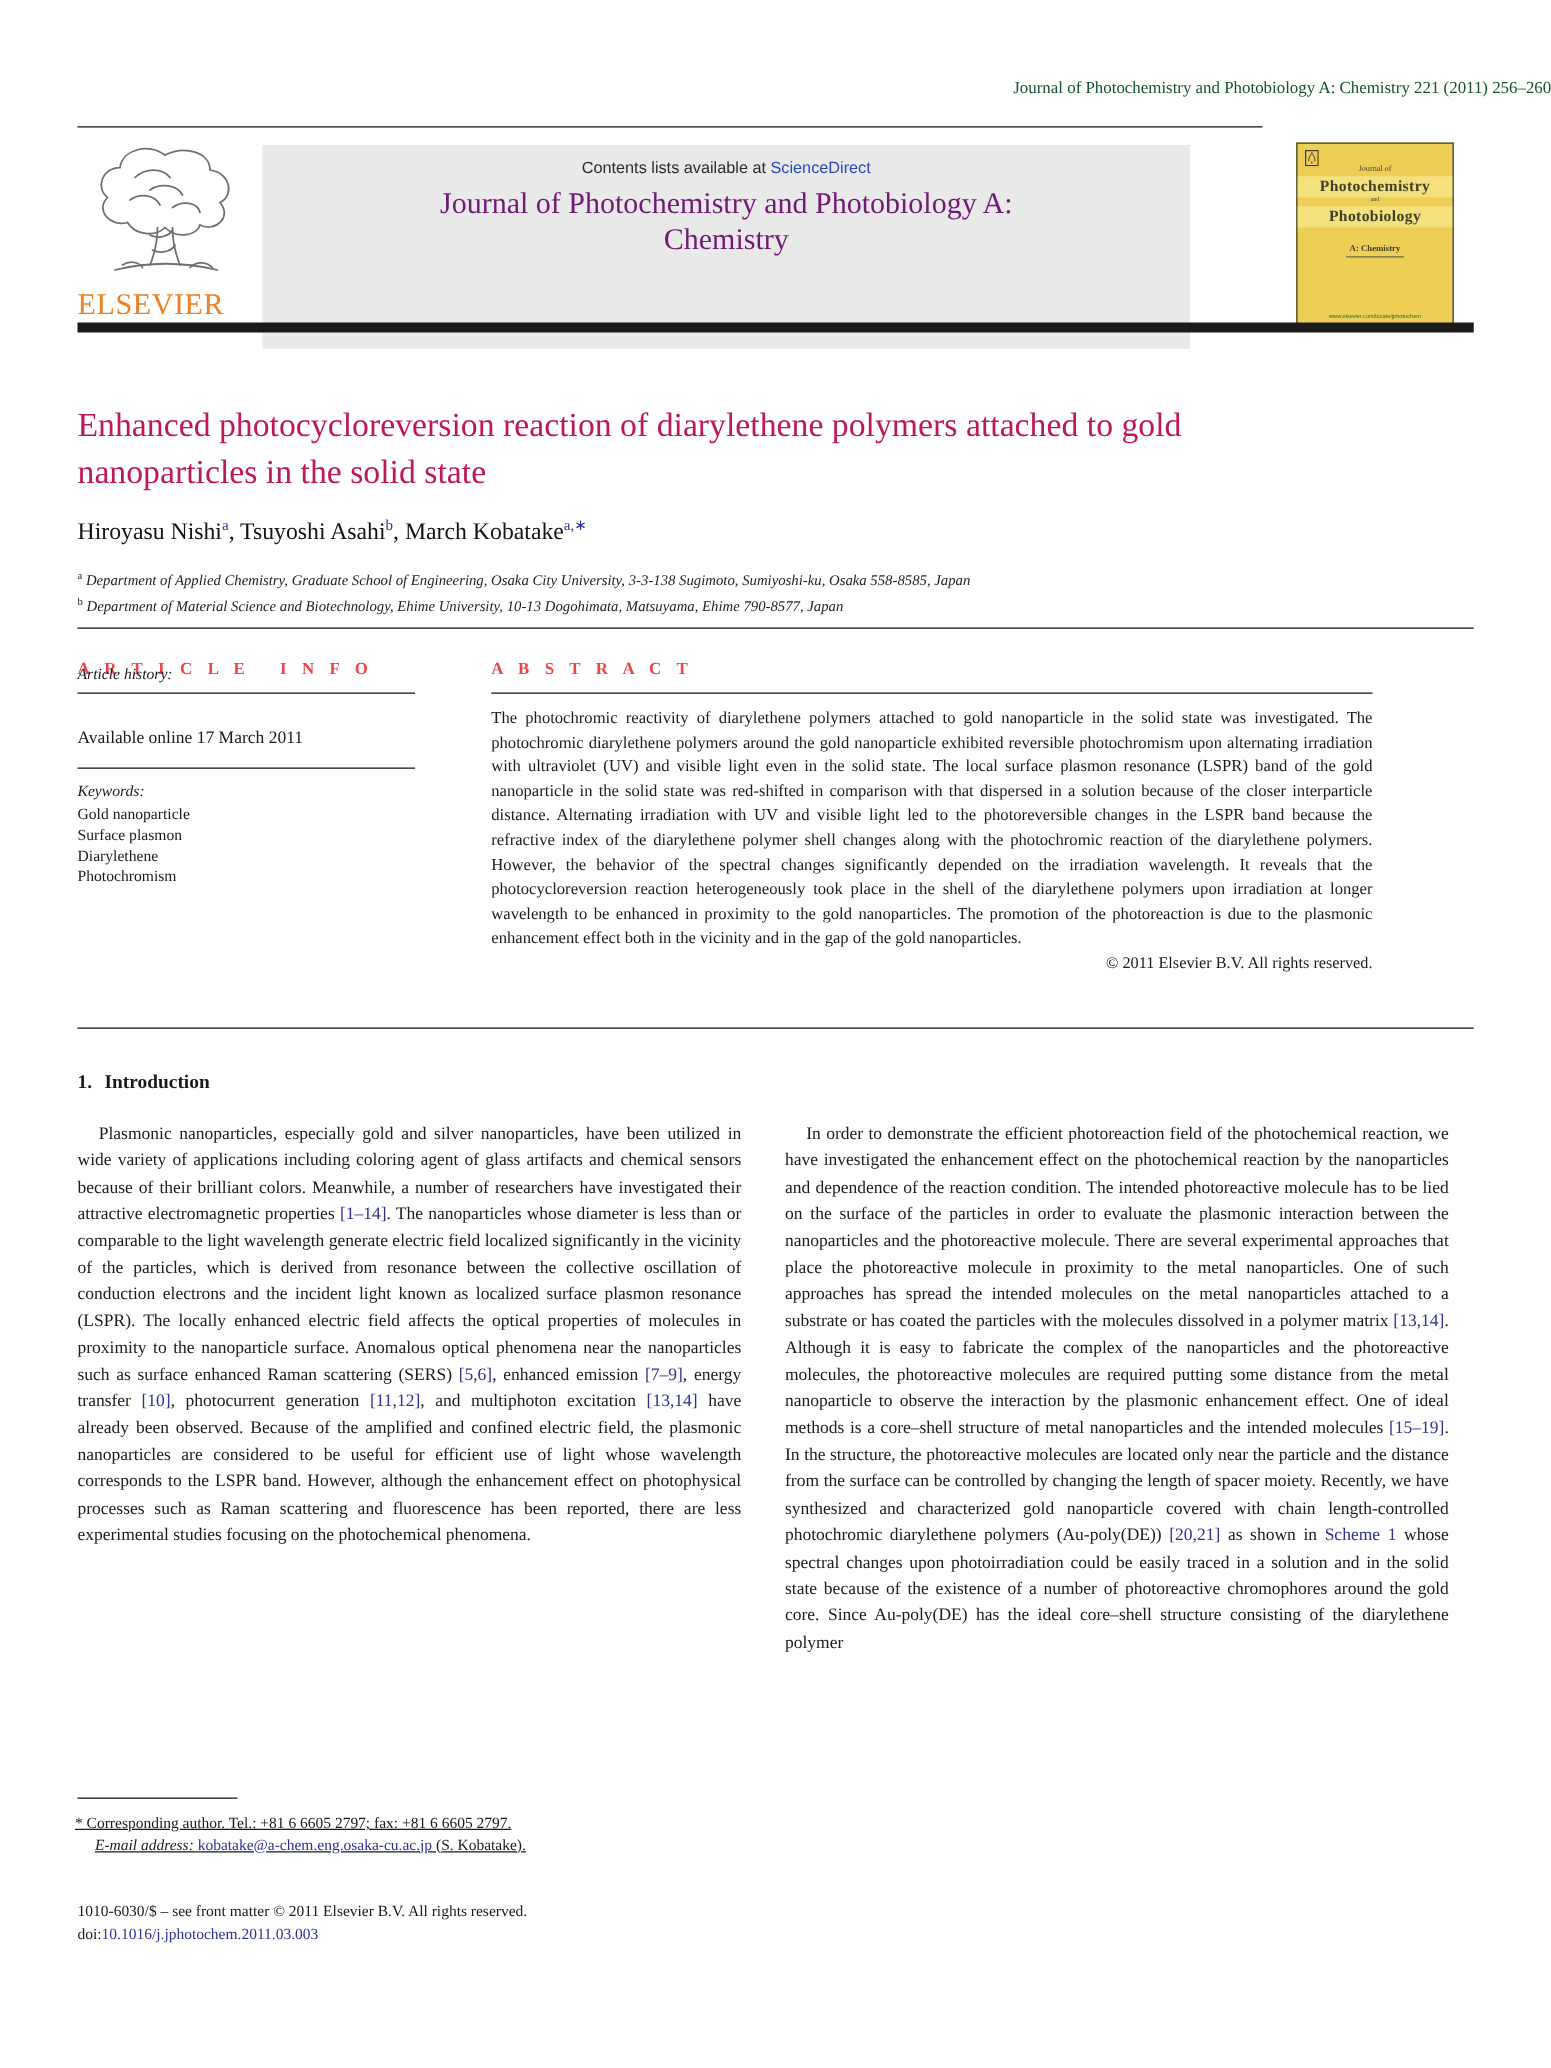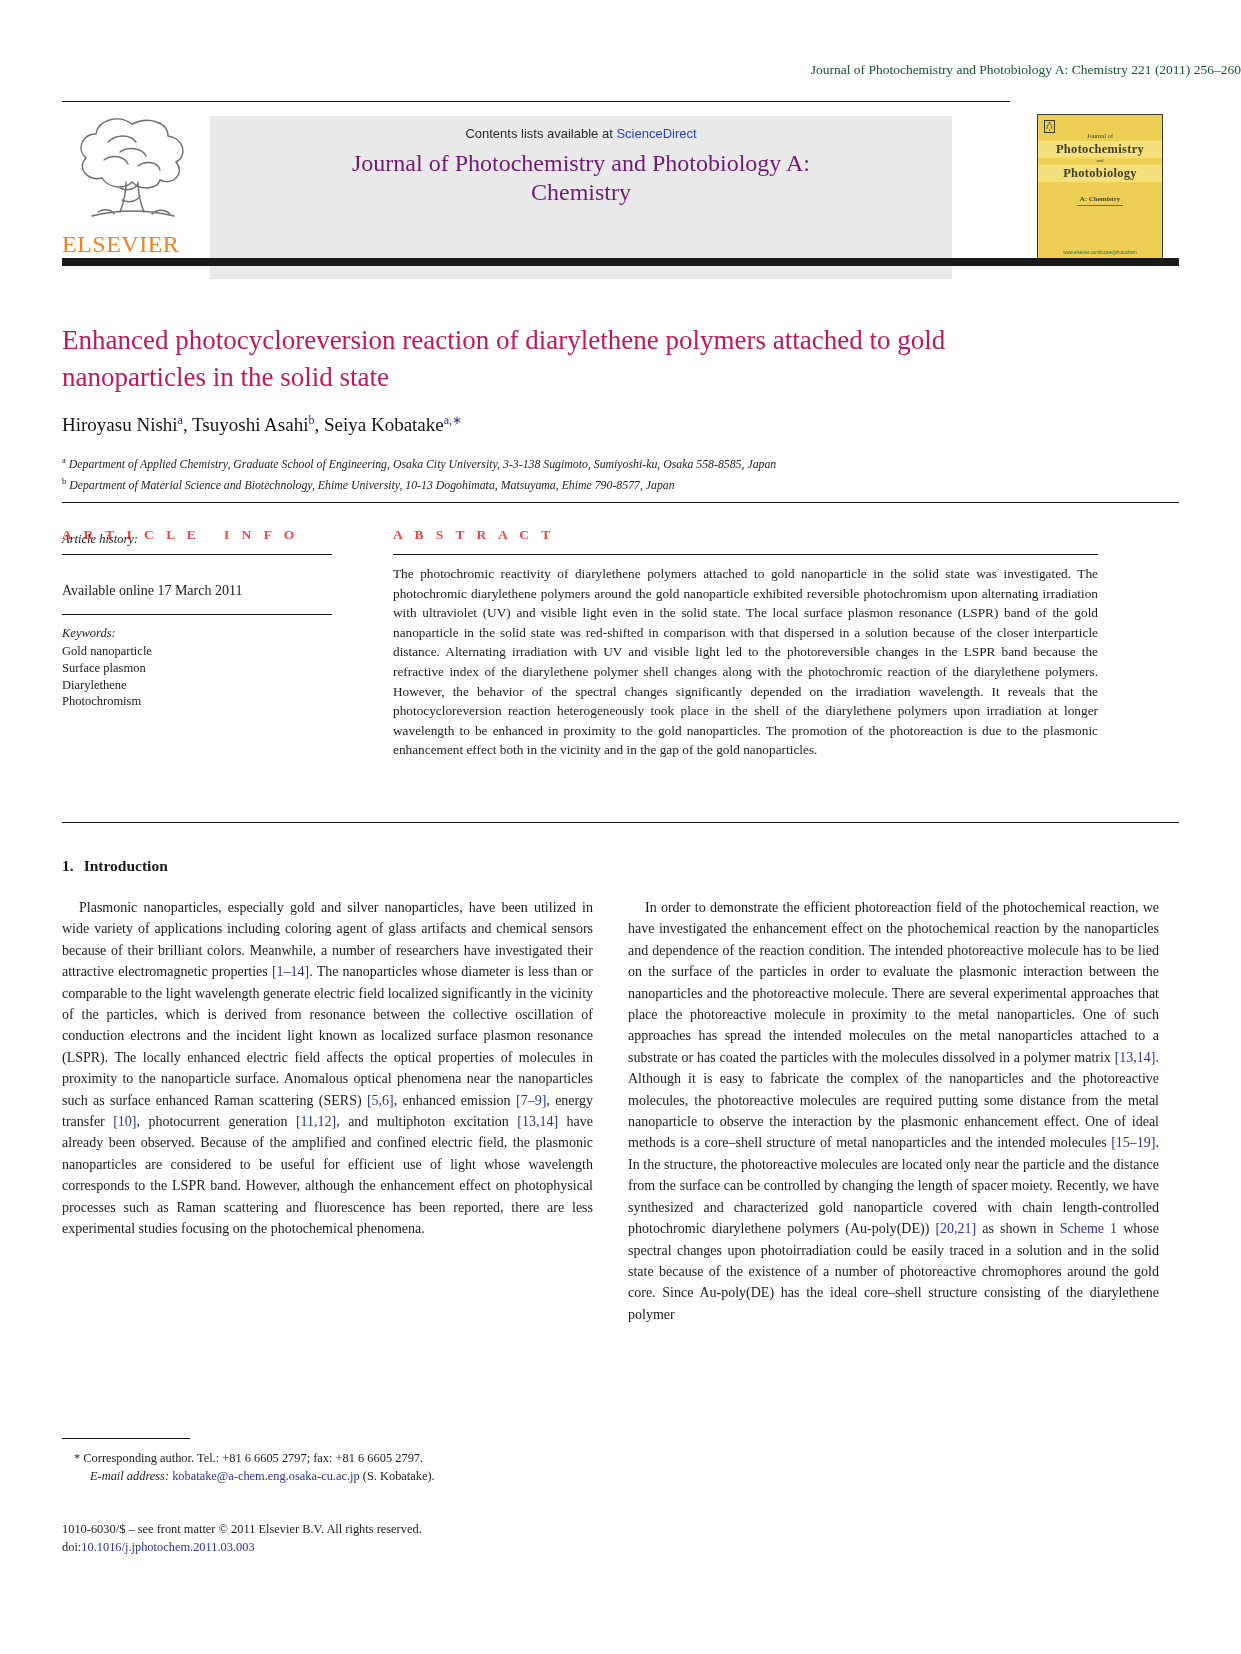--- a/index.html
+++ b/index.html
@@ -81,21 +81,21 @@
   .intro-heading { top:857px; left:62px; font-size:15.5px; font-weight:bold; }
   .intro-heading .num { margin-right:10px; }
   .body-col { top:897px; width:531px; font-size:14px; line-height:21.4px;
     text-align:justify; color:#1a1a1a; }
   .col-left { left:62px; }
   .col-right { left:628px; }
   .body-col p { text-indent:17px; }
 
   
   .fn-rule { top:1438px; left:62px; width:128px; }
-  .footnote { top:1450px; left:62px; width:531px; font-size:12.4px; line-height:17.5px; }
+  .footnote { top:1450px; left:48px; width:531px; font-size:12.4px; line-height:17.5px;text-decoration:underline; }
   .fn-line1 { padding-left:12px; }
   .fn-line2 { padding-left:28px; }
   .footer { top:1521px; left:62px; width:531px; font-size:12.4px; line-height:17.5px; }
 </style>
 </head>
 <body>
 
 <div class="page">
 
   <div class="abs citation">Journal of Photochemistry and Photobiology A: Chemistry 221 (2011) 256–260</div>
@@ -137,21 +137,21 @@
     <div class="cover-band cover-big">Photobiology</div>
     <div class="cover-achem">A: Chemistry</div>
     <div class="cover-sub"></div>
     <div class="cover-url">www.elsevier.com/locate/jphotochem</div>
   </div>
 
   <div class="abs thick-bar"></div>
 
   <h1 class="abs title" style="font-weight:normal;">Enhanced photocycloreversion reaction of diarylethene polymers attached to gold nanoparticles in the solid state</h1>
 
-  <div class="abs authors"><span>Hiroyasu Nishi</span><sup>a</sup><span>, Tsuyoshi Asahi</span><sup>b</sup><span>, Seiya Kobatake</span><sup>a,∗</sup></div>
+  <div class="abs authors"><span>Hiroyasu Nishi</span><sup>a</sup><span>, Tsuyoshi Asahi</span><sup>b</sup><span>, March Kobatake</span><sup>a,∗</sup></div>
 
   <div class="abs affils">
     <div><sup>a</sup><span> Department of Applied Chemistry, Graduate School of Engineering, Osaka City University, 3-3-138 Sugimoto, Sumiyoshi-ku, Osaka 558-8585, Japan</span></div>
     <div><sup>b</sup><span> Department of Material Science and Biotechnology, Ehime University, 10-13 Dogohimata, Matsuyama, Ehime 790-8577, Japan</span></div>
   </div>
 
   <div class="abs rule-thin rule2"></div>
 
   <div class="abs sec-heading info-heading info-col">
     <span>A R T I C L E</span>&nbsp;&nbsp;
@@ -166,20 +166,21 @@
       <div>Gold nanoparticle</div>
       <div>Surface plasmon</div>
       <div>Diarylethene</div>
       <div>Photochromism</div>
     </div>
 
   <div class="abs sec-heading abs-heading">A B S T R A C T</div>
   <div class="abs rule-thin abs-rule"></div>
   <div class="abs abstract-block">
     <p class="abstract-text">The photochromic reactivity of diarylethene polymers attached to gold nanoparticle in the solid state was investigated. The photochromic diarylethene polymers around the gold nanoparticle exhibited reversible photochromism upon alternating irradiation with ultraviolet (UV) and visible light even in the solid state. The local surface plasmon resonance (LSPR) band of the gold nanoparticle in the solid state was red-shifted in comparison with that dispersed in a solution because of the closer interparticle distance. Alternating irradiation with UV and visible light led to the photoreversible changes in the LSPR band because the refractive index of the diarylethene polymer shell changes along with the photochromic reaction of the diarylethene polymers. However, the behavior of the spectral changes significantly depended on the irradiation wavelength. It reveals that the photocycloreversion reaction heterogeneously took place in the shell of the diarylethene polymers upon irradiation at longer wavelength to be enhanced in proximity to the gold nanoparticles. The promotion of the photoreaction is due to the plasmonic enhancement effect both in the vicinity and in the gap of the gold nanoparticles.</p>
+    <div class="copyright">© 2011 Elsevier B.V. All rights reserved.</div>
   </div>
 
   <div class="abs rule-thin rule3"></div>
 
   <div class="abs intro-heading">
     <span class="num">1.</span><span>Introduction</span>
   </div>
 
   <div class="abs body-col col-left">
     <p><span>Plasmonic nanoparticles, especially gold and silver nanoparticles, have been utilized in wide variety of applications including coloring agent of glass artifacts and chemical sensors because of their brilliant colors. Meanwhile, a number of researchers have investigated their attractive electromagnetic properties </span><span class="txt-link">[1–14]</span><span>. The nanoparticles whose diameter is less than or comparable to the light wavelength generate electric field localized significantly in the vicinity of the particles, which is derived from resonance between the collective oscillation of conduction electrons and the incident light known as localized surface plasmon resonance (LSPR). The locally enhanced electric field affects the optical properties of molecules in proximity to the nanoparticle surface. Anomalous optical phenomena near the nanoparticles such as surface enhanced Raman scattering (SERS) </span><span class="txt-link">[5,6]</span><span>, enhanced emission </span><span class="txt-link">[7–9]</span><span>, energy transfer </span><span class="txt-link">[10]</span><span>, photocurrent generation </span><span class="txt-link">[11,12]</span><span>, and multiphoton excitation </span><span class="txt-link">[13,14]</span><span> have already been observed. Because of the amplified and confined electric field, the plasmonic nanoparticles are considered to be useful for efficient use of light whose wavelength corresponds to the LSPR band. However, although the enhancement effect on photophysical processes such as Raman scattering and fluorescence has been reported, there are less experimental studies focusing on the photochemical phenomena.</span></p>

